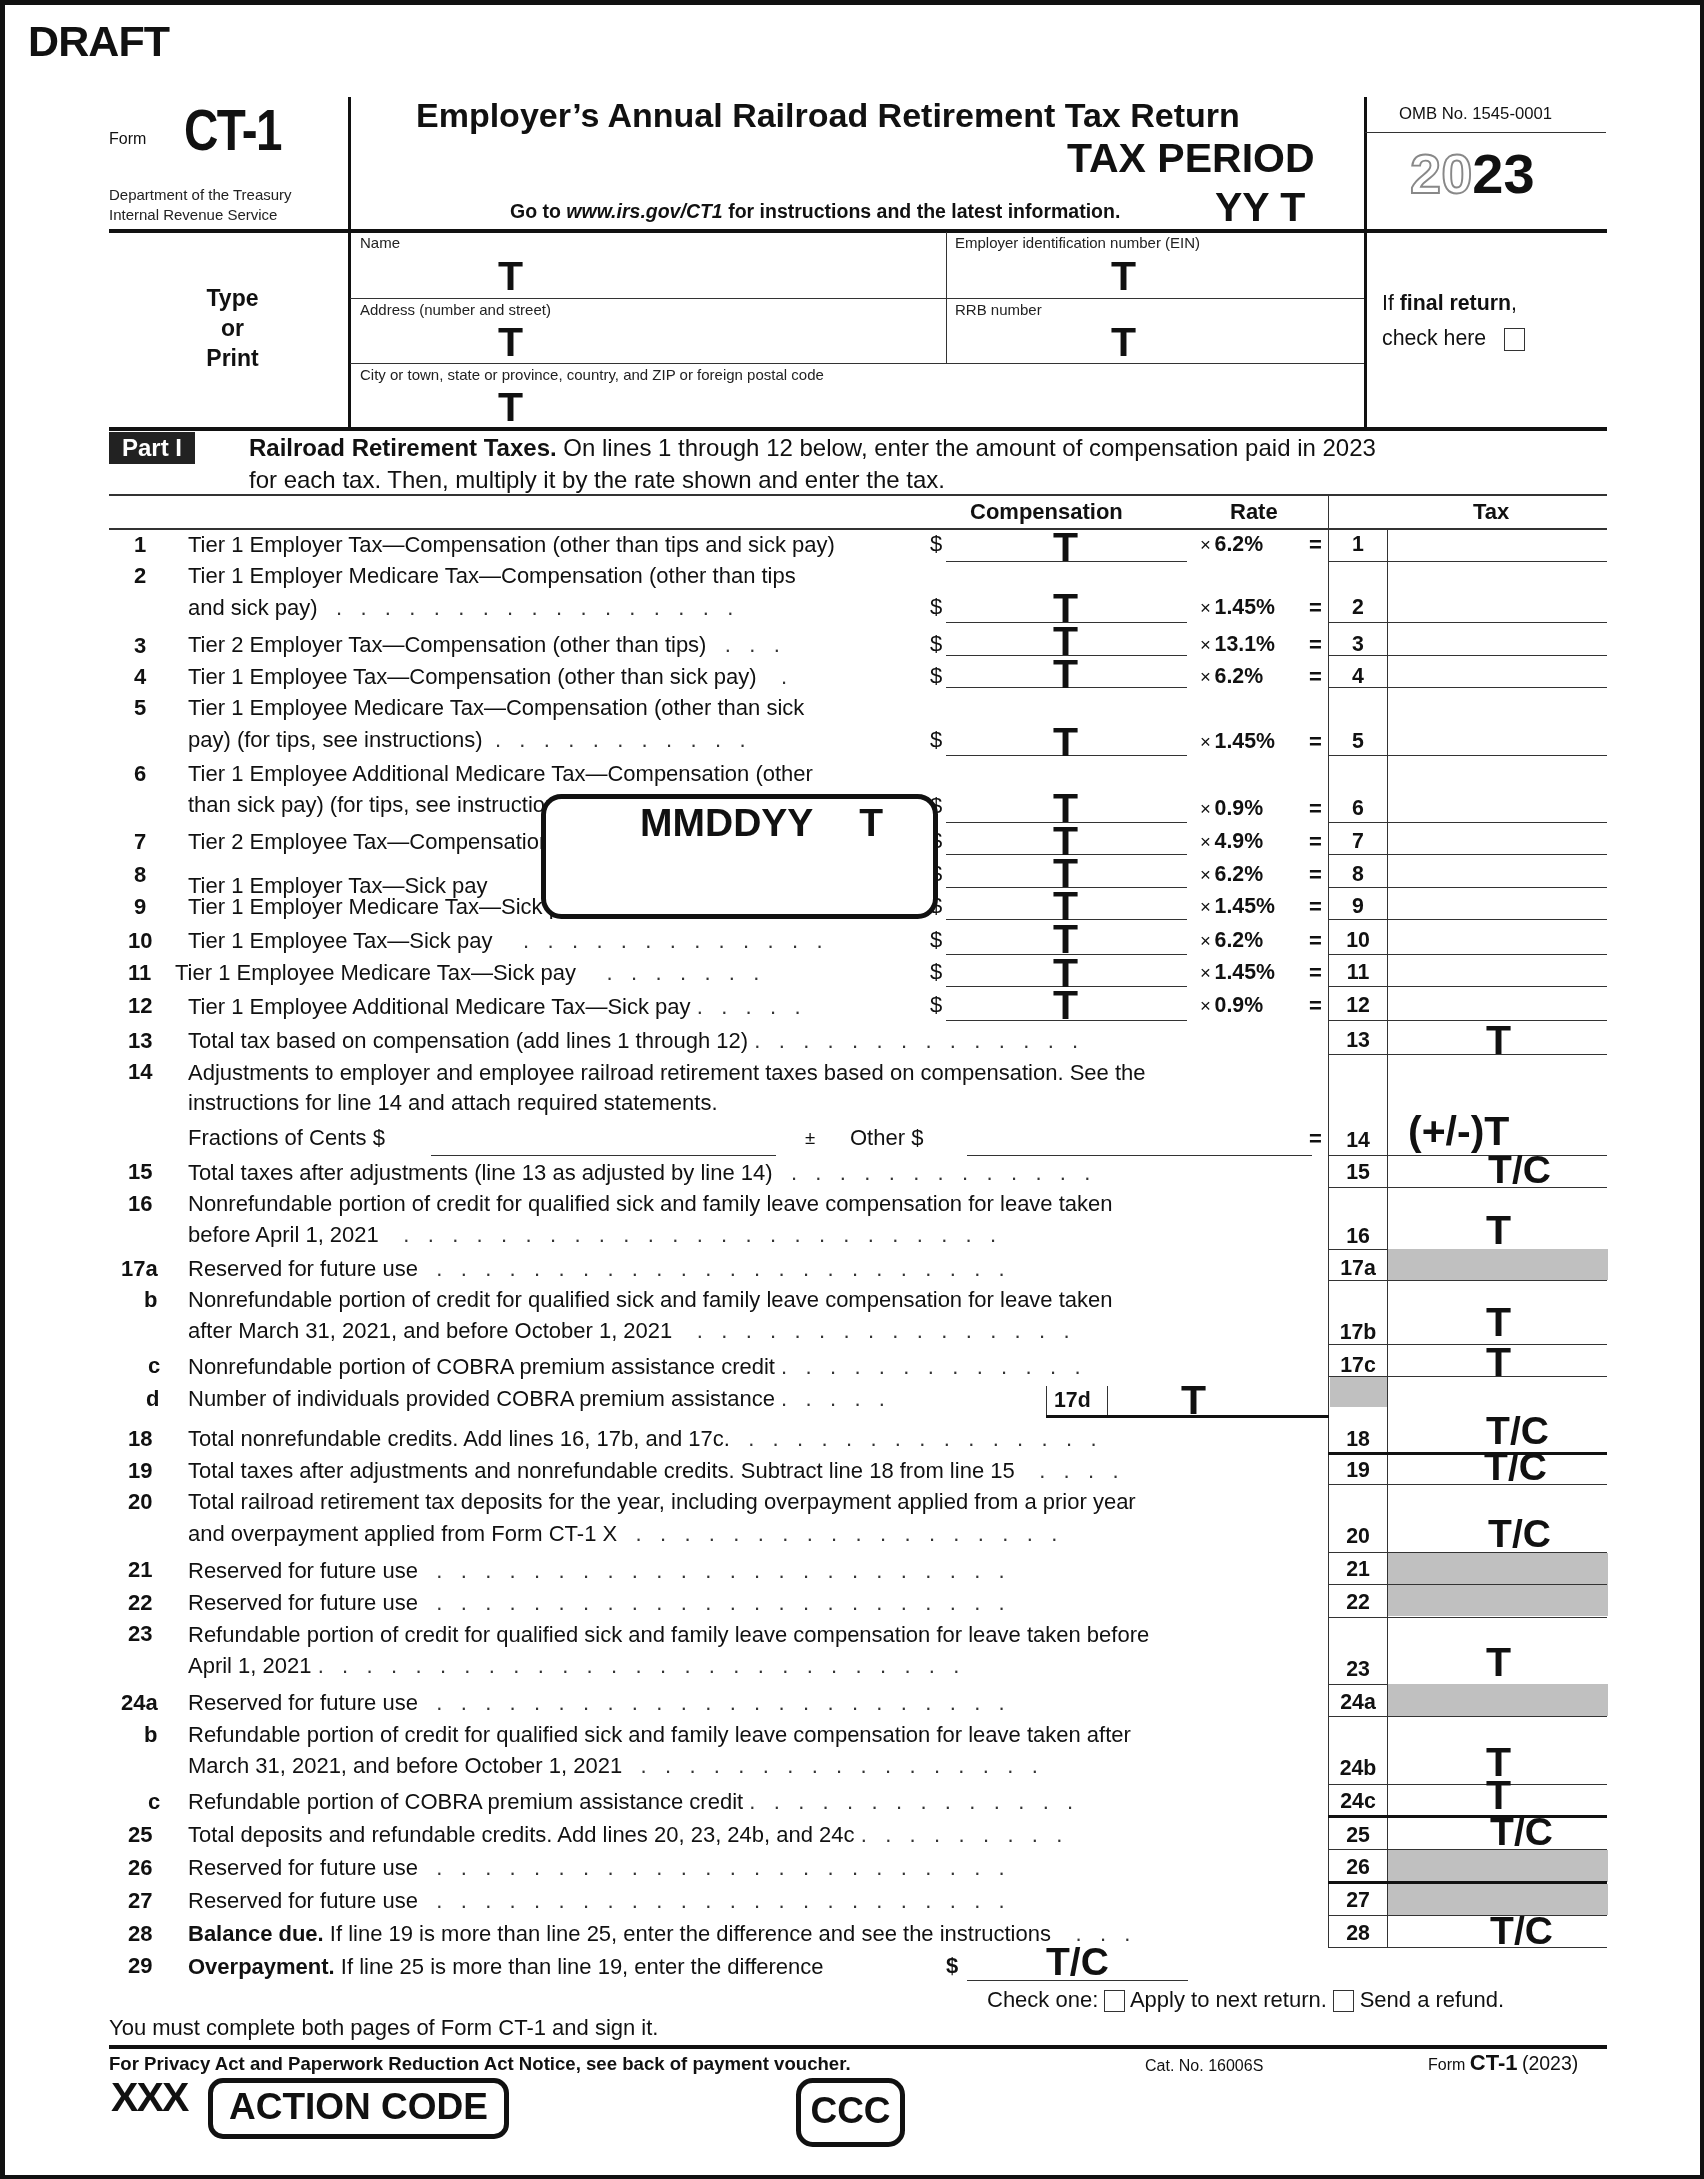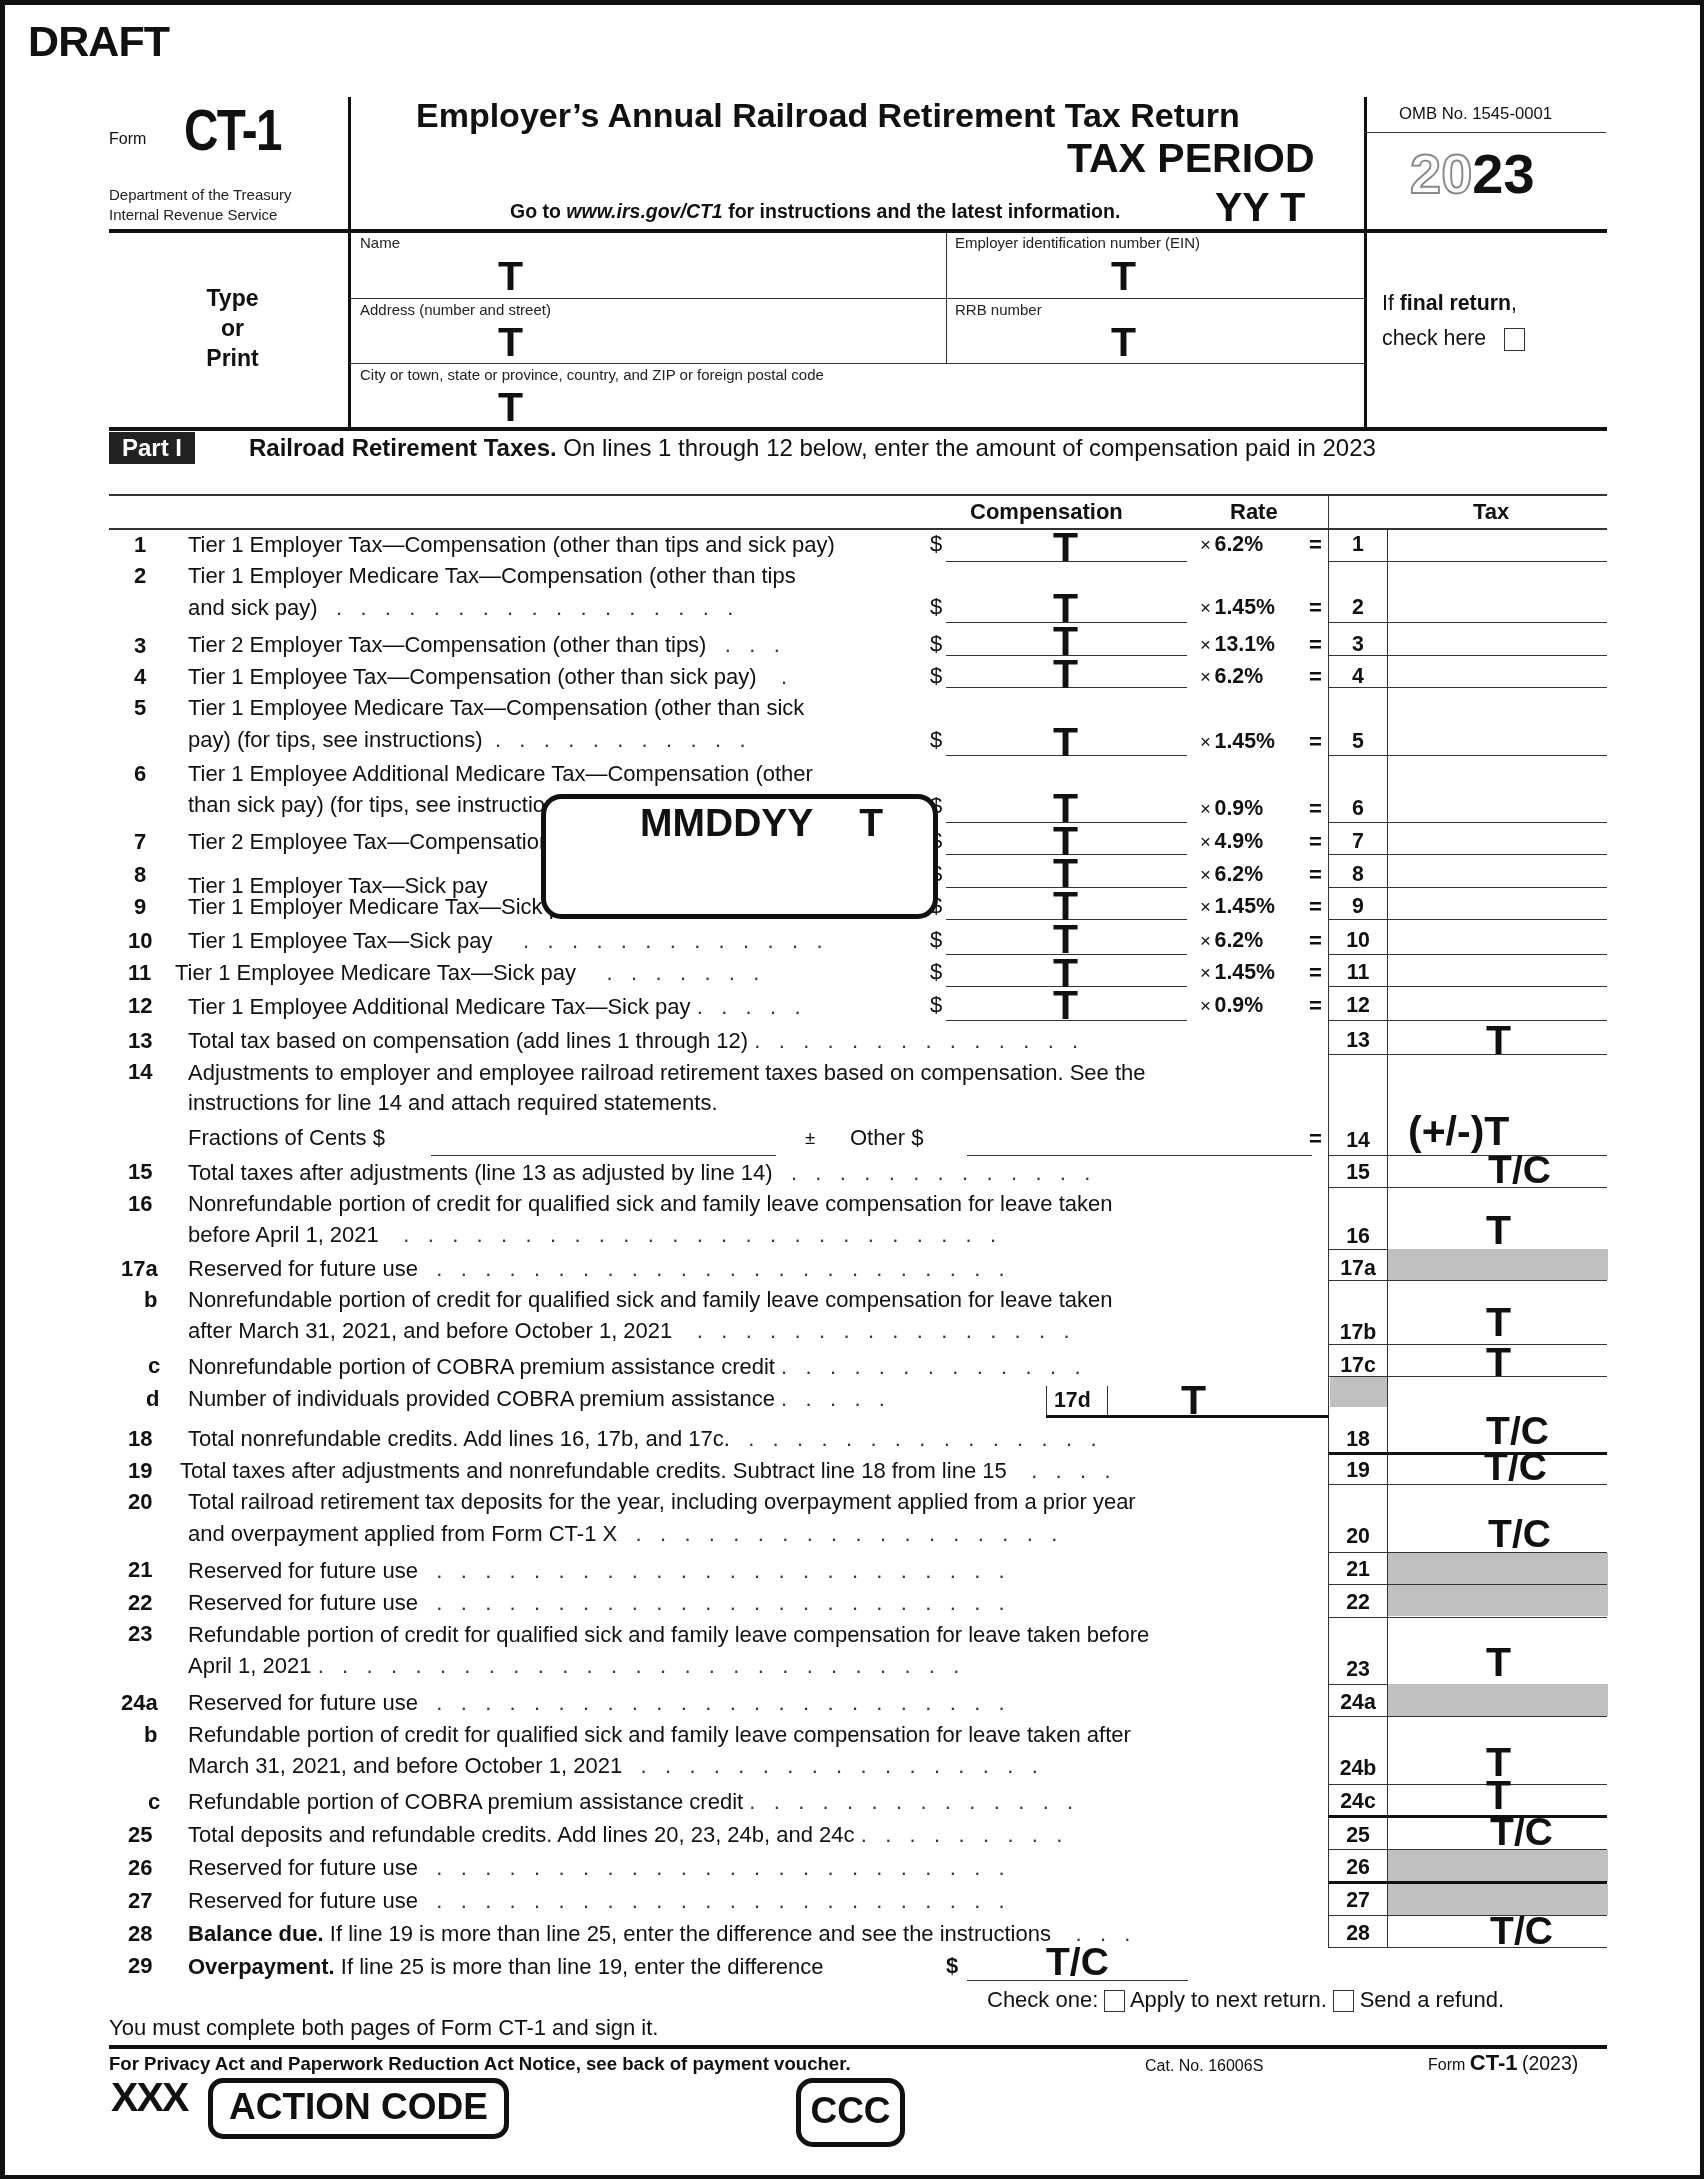--- a/index.html
+++ b/index.html
@@ -89,20 +89,21 @@
     <div><span>If </span><b>final return</b><span>,</span></div>
     <div><span>check here</span>&nbsp;&nbsp;&nbsp;<span class="chk"></span></div>
   </div>
 
   <div class="hthick" style="left:109px;top:427px;width:1498px;"></div>
 </div>
 
 <div class="partlabel" style="left:109px;top:432px;">Part I</div>
 <div class="abs" style="left:249px;top:432px;font-size:24px;line-height:32px;width:1354px;">
   <div><b>Railroad Retirement Taxes.</b><span> On lines 1 through 12 below, enter the amount of compensation paid in 2023</span></div>
+  <div>for each tax. Then, multiply it by the rate shown and enter the tax.</div>
 </div>
 <div class="hline" style="left:109px;top:494px;width:1498px;height:1.9px;"></div>
 <div class="abs" style="left:970px;top:499px;font-size:22px;font-weight:bold;">Compensation</div>
 <div class="abs" style="left:1230px;top:499px;font-size:22px;font-weight:bold;">Rate</div>
 <div class="abs" style="left:1473px;top:499px;font-size:22px;font-weight:bold;">Tax</div>
 <div class="hline" style="left:109px;top:528px;width:1498px;height:1.9px;"></div>
 
 <div class="vline" style="left:1328px;top:495px;height:1453px;"></div>
 <div class="vline" style="left:1387px;top:529px;height:1419px;"></div>
 
@@ -352,21 +353,21 @@
 <div>
   <span class="lnum" style="left:128px;top:1426px;">18</span>
   <span class="ltext" style="left:188px;top:1423px;"><span>Total nonrefundable credits. Add lines 16, 17b, and 17c.</span><span class="dots">&nbsp;&nbsp;&nbsp;.&nbsp;&nbsp;&nbsp;.&nbsp;&nbsp;&nbsp;.&nbsp;&nbsp;&nbsp;.&nbsp;&nbsp;&nbsp;.&nbsp;&nbsp;&nbsp;.&nbsp;&nbsp;&nbsp;.&nbsp;&nbsp;&nbsp;.&nbsp;&nbsp;&nbsp;.&nbsp;&nbsp;&nbsp;.&nbsp;&nbsp;&nbsp;.&nbsp;&nbsp;&nbsp;.&nbsp;&nbsp;&nbsp;.&nbsp;&nbsp;&nbsp;.&nbsp;&nbsp;&nbsp;.</span></span>
   <span class="boxnum" style="left:1329px;top:1427px;">18</span>
   <span class="tvalue TC" style="left:1408px;top:1411px;width:219px;">T/C</span>
   <div class="abs" style="left:1328px;top:1452px;width:279px;height:2.8px;background:#111;"></div>
 </div>
 
 <div>
   <span class="lnum" style="left:128px;top:1458px;">19</span>
-  <span class="ltext" style="left:180px;top:1455px;"><span>Total taxes after adjustments and nonrefundable credits. Subtract line 18 from line 15</span><span class="dots">&nbsp;&nbsp;&nbsp;&nbsp;.&nbsp;&nbsp;&nbsp;.&nbsp;&nbsp;&nbsp;.&nbsp;&nbsp;&nbsp;.</span></span>
+  <span class="ltext" style="left:188px;top:1455px;"><span>Total taxes after adjustments and nonrefundable credits. Subtract line 18 from line 15</span><span class="dots">&nbsp;&nbsp;&nbsp;&nbsp;.&nbsp;&nbsp;&nbsp;.&nbsp;&nbsp;&nbsp;.&nbsp;&nbsp;&nbsp;.</span></span>
   <span class="boxnum" style="left:1329px;top:1458px;">19</span>
   <span class="tvalue TC" style="left:1406px;top:1447px;width:219px;">T/C</span>
   <div class="hline" style="left:1328px;top:1484px;width:279px;"></div>
 </div>
 
 <div>
   <span class="lnum" style="left:128px;top:1489px;">20</span>
   <span class="ltext" style="left:188px;top:1486px;">Total railroad retirement tax deposits for the year, including overpayment applied from a prior year</span>
   <span class="ltext" style="left:188px;top:1518px;"><span>and overpayment applied from Form CT-1 X</span><span class="dots">&nbsp;&nbsp;&nbsp;.&nbsp;&nbsp;&nbsp;.&nbsp;&nbsp;&nbsp;.&nbsp;&nbsp;&nbsp;.&nbsp;&nbsp;&nbsp;.&nbsp;&nbsp;&nbsp;.&nbsp;&nbsp;&nbsp;.&nbsp;&nbsp;&nbsp;.&nbsp;&nbsp;&nbsp;.&nbsp;&nbsp;&nbsp;.&nbsp;&nbsp;&nbsp;.&nbsp;&nbsp;&nbsp;.&nbsp;&nbsp;&nbsp;.&nbsp;&nbsp;&nbsp;.&nbsp;&nbsp;&nbsp;.&nbsp;&nbsp;&nbsp;.&nbsp;&nbsp;&nbsp;.&nbsp;&nbsp;&nbsp;.</span></span>
   <span class="boxnum" style="left:1329px;top:1524px;">20</span>

